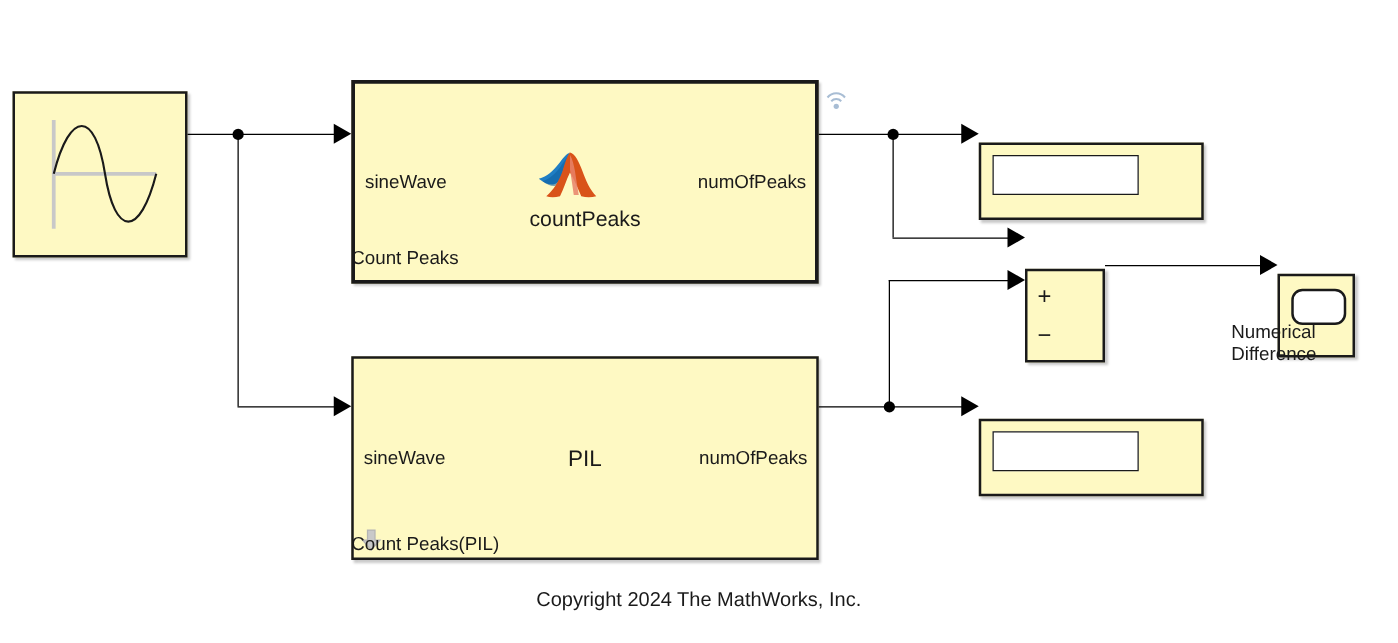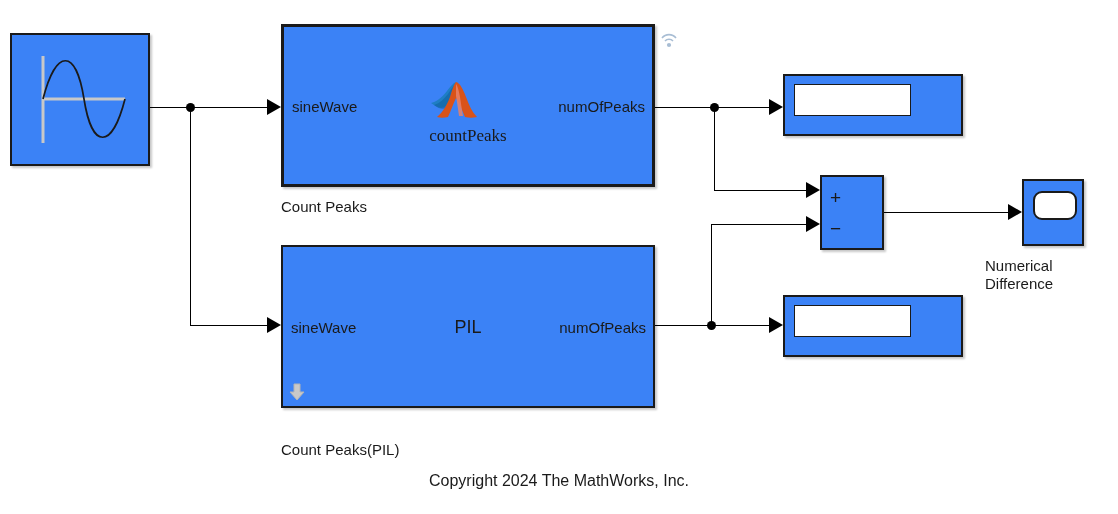--- a/index.html
+++ b/index.html
@@ -15,24 +15,25 @@
     position: relative;
     width: 1118px;
     height: 514px;
     background: #ffffff;
     overflow: hidden;
   }
 
   
   .blk {
     position: absolute;
-    background: #3b82f6;
+    background: #fef9c3;
     border: 2px solid #1a1a1a;
     box-sizing: border-box;
     box-shadow: 2px 2px 2px rgba(0,0,0,0.22);
+    margin-top: 40px;
   }
   .blk.thick { border-width: 3px; }
 
   .port-label {
     position: absolute;
     font-size: 15px;
     color: #1a1a1a;
     white-space: nowrap;
     line-height: 1;
   }
@@ -144,42 +145,42 @@
     <span class="port-label" style="right:7px; top:50%; transform:translateY(-50%);">numOfPeaks</span>
 
     <svg style="position:absolute; left:145px; top:52px;" width="54" height="42" viewBox="0 0 54 42">
       <path d="M2,24 C9,22 13,18 18,12 C21,8 24,4 27,3 C24,9 22,16 20,22 C17,30 11,31 2,24 Z" fill="#1f7ec4"></path>
       <path d="M5,26 C11,24 15,20 19,15 C21,12 24,7 27,4 C25,10 23,17 21,23 C18,31 13,32 5,26 Z" fill="#0f5f9e" opacity="0.55"></path>
       <path d="M27,3 C31,4 34,10 37,18 C40,26 43,33 48,38 C44,39 40,39 36,38 C33,31 30,24 27,19
                C24,25 22,32 19,38 C15,39 11,39 8,38 C14,33 18,26 21,18 C23,11 25,5 27,3 Z" fill="#d95319"></path>
       <path d="M27,5 C29,8 30,13 31,18 C32,25 33,31 34,37 C32,37 31,37 30,37
                C29,30 28,23 27,17 Z" fill="#e8836a" opacity="0.85"></path>
     </svg>
-    <span class="mlabel" style="left:0; right:0; top:100px;font-family:Liberation Serif, serif;">countPeaks</span>
+    <span class="mlabel" style="left:0; right:0; top:100px;">countPeaks</span>
 
     <svg class="log-badge" style="left:374px; top:-1px;" width="22" height="24" viewBox="0 0 22 24">
       <g transform="translate(4,6)">
         <path d="M0,6 A9,9 0 0 1 14,6" fill="none" stroke="#a8bdd4" stroke-width="1.6"></path>
         <path d="M3,9 A5.5,5.5 0 0 1 11,9" fill="none" stroke="#a8bdd4" stroke-width="1.6"></path>
         <circle cx="7" cy="13" r="2.1" fill="#a8bdd4"></circle>
       </g>
     </svg>
   </div>
   <span class="blk-caption" style="left:281px; top:198px; width:374px;">Count Peaks</span>
 
   <div class="blk" style="left:281px; top:245px; width:374px; height:163px;">
     <span class="port-label" style="left:8px; top:50%; transform:translateY(-50%);">sineWave</span>
     <span class="port-label" style="right:7px; top:50%; transform:translateY(-50%);">numOfPeaks</span>
     <span class="mlabel" style="left:0; right:0; top:50%; transform:translateY(-50%); font-size:18px;">PIL</span>
 
     <svg class="pil-badge" style="left:5px; bottom:4px;" width="18" height="20" viewBox="0 0 18 20">
       <path d="M6,2 L12,2 L12,10 L16,10 L9,18 L2,10 L6,10 Z" fill="#c9c9c9" stroke="#b4b4b4" stroke-width="1"></path>
     </svg>
   </div>
-  <span class="blk-caption" style="left:281px; top:441px; width:374px;">Count Peaks(PIL)</span>
+  <span class="blk-caption" style="left:281px; top:427px; width:374px;">Count Peaks(PIL)</span>
 
   <div class="blk" style="left:783px; top:74px; width:180px; height:62px;">
     <div class="disp-inner" style="left:9px; top:8px; width:117px; height:32px;">
       <span style="position:absolute; left:4px; top:6px; font-size:14px;"></span>
     </div>
   </div>
 
   <div class="blk" style="left:783px; top:295px; width:180px; height:62px;">
     <div class="disp-inner" style="left:9px; top:8px; width:117px; height:32px;">
       <span style="position:absolute; left:4px; top:6px; font-size:14px;"></span>

